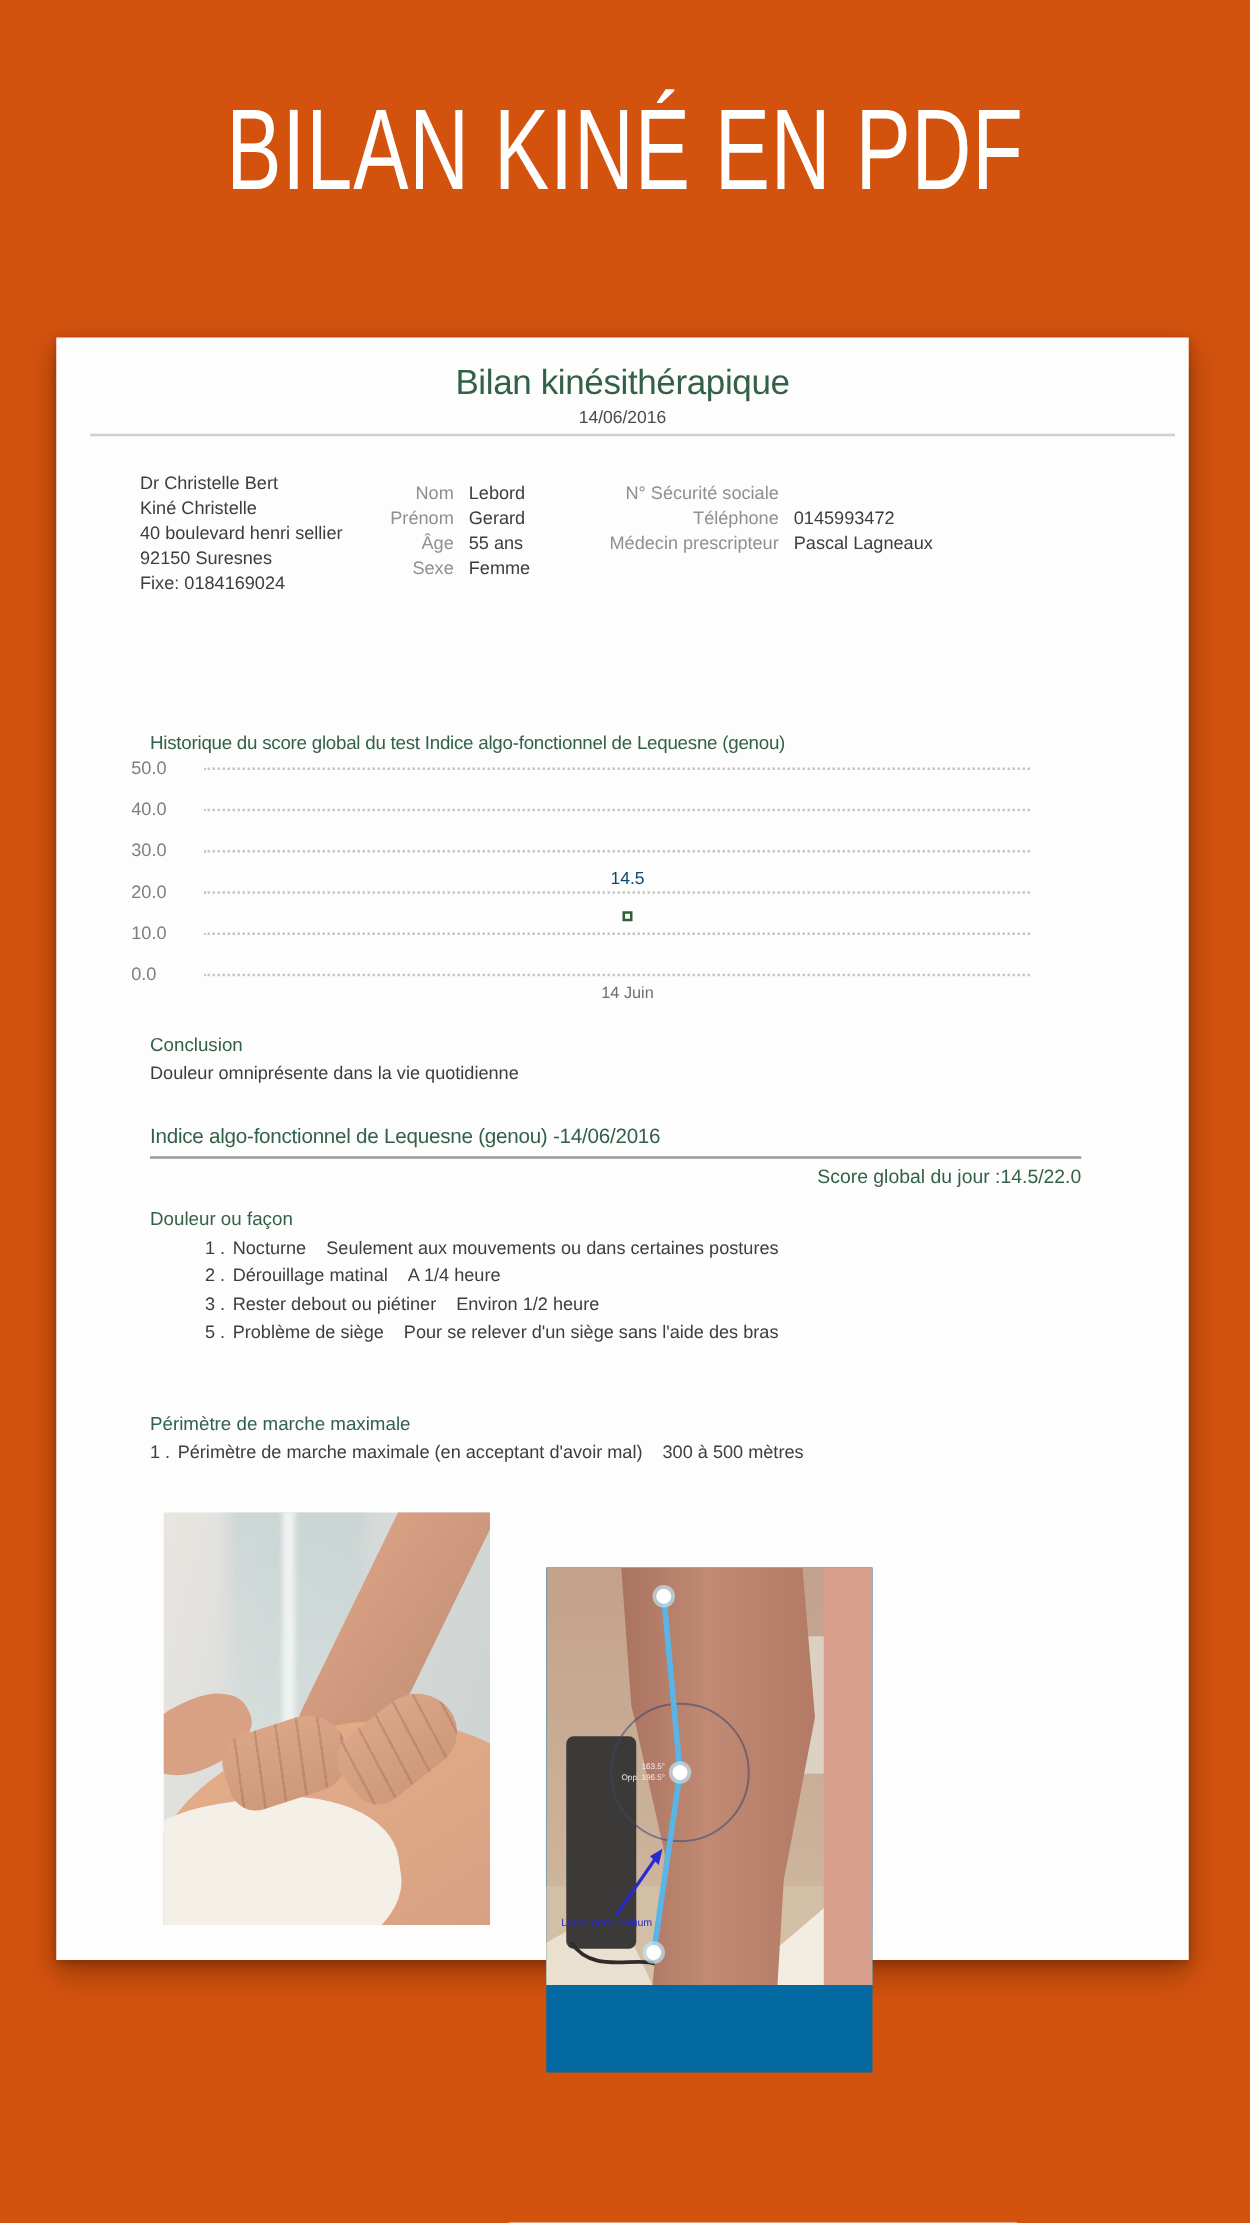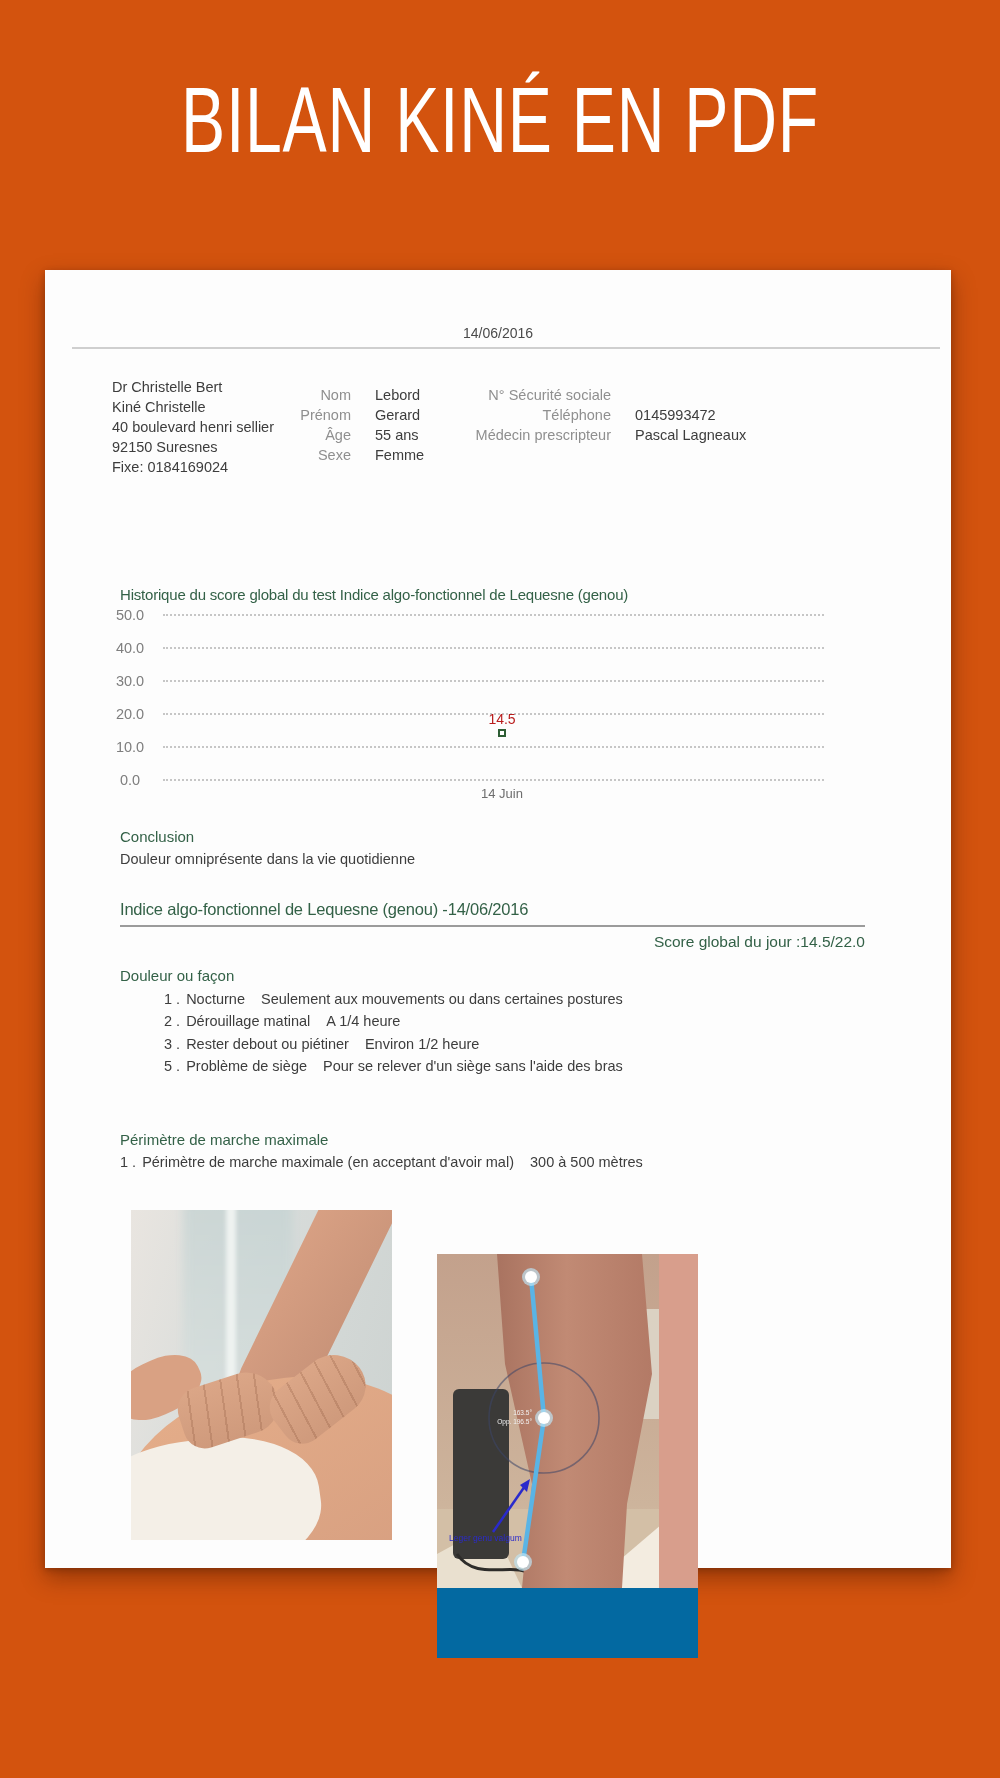--- a/index.html
+++ b/index.html
@@ -31,36 +31,36 @@
     position:absolute; top:55px; left:0; width:100%; text-align:center;
     color:#4a4a4a; font-size:14px;
   }
   .doc-rule { position:absolute; top:77px; left:27px; width:868px; border-top:2px solid #cfcfcf; }
 
   
   .practitioner { position:absolute; top:95px; left:67px; font-size:14.5px; color:#3d3d3d;margin-top:12px; }
   .practitioner div { height:20px; line-height:20px; }
   .fields { position:absolute; font-size:14.5px; }
   .fields .row { display:flex; height:20px; line-height:20px; }
-  .fields .lbl { text-align:right; color:#8f8f8f; padding-right:24px; }
+  .fields .lbl { text-align:right; color:#8f8f8f; padding-right:12px; }
   .fields .val { color:#3d3d3d; }
   .patient-fields { top:115px; left:200px; }
   .patient-fields .lbl { width:130px; }
   .admin-fields { top:115px; left:400px; }
   .admin-fields .lbl { width:190px; }
 
   
   .chart-title { position:absolute; top:316px; left:75px; font-size:15px; color:#336147; letter-spacing:-0.2px; }
   .gridrow { position:absolute; left:0; width:906px; height:16px; }
   .gridrow .ytick {
     position:absolute; left:60px; width:50px; top:0; height:16px; line-height:16px;
-    text-align:center; color:#7e7e7e; font-size:14.5px;
+    text-align:left; color:#7e7e7e; font-size:14.5px;
   }
   .gridrow .gline { position:absolute; left:118px; width:661px; top:7px; border-top:2px dotted #c6c6c6; }
-  .point-label { position:absolute; top:441px; left:427px; width:60px; text-align:center; color:#b91c1c; font-size:14px; }
+  .point-label { position:absolute; top:424px; left:427px; width:60px; text-align:center; color:#0c4a6e; font-size:14px; }
   .marker {
     position:absolute; left:453px; top:459px; width:8px; height:8px;
     background:#ffffff; border:2px solid #2e5e35;
   }
   .xcat { position:absolute; top:516px; left:407px; width:100px; text-align:center; color:#6e6e6e; font-size:13px; }
 
   
   .conclusion-heading { position:absolute; top:558px; left:75px; font-size:15px; color:#336147; }
   .conclusion-text   { position:absolute; top:581px; left:75px; font-size:14.5px; color:#3d3d3d; }
 
@@ -101,20 +101,21 @@
     background:repeating-linear-gradient(100deg, transparent 0 15px, rgba(125,72,46,.22) 15px 17px); }
   .photo-right { left:392px; top:984px; width:261px; height:404px; background:#0369a1; }
 </style>
 </head>
 <body>
 
 <div class="hero-title">BILAN KINÉ EN PDF</div>
 
 <div class="doc">
 
+  <div class="doc-title">Bilan kinésithérapique</div>
   <div class="doc-date">14/06/2016</div>
   <div class="doc-rule"></div>
 
   <div class="practitioner">
     <div>Dr Christelle Bert</div>
     <div>Kiné Christelle</div>
     <div>40 boulevard henri sellier</div>
     <div>92150 Suresnes</div>
     <div>Fixe: 0184169024</div>
   </div>

